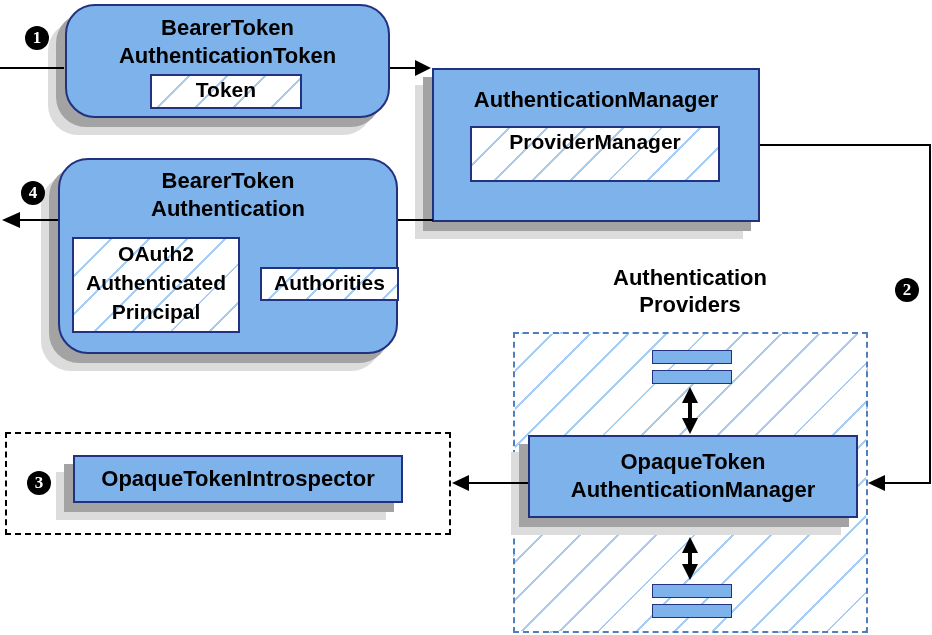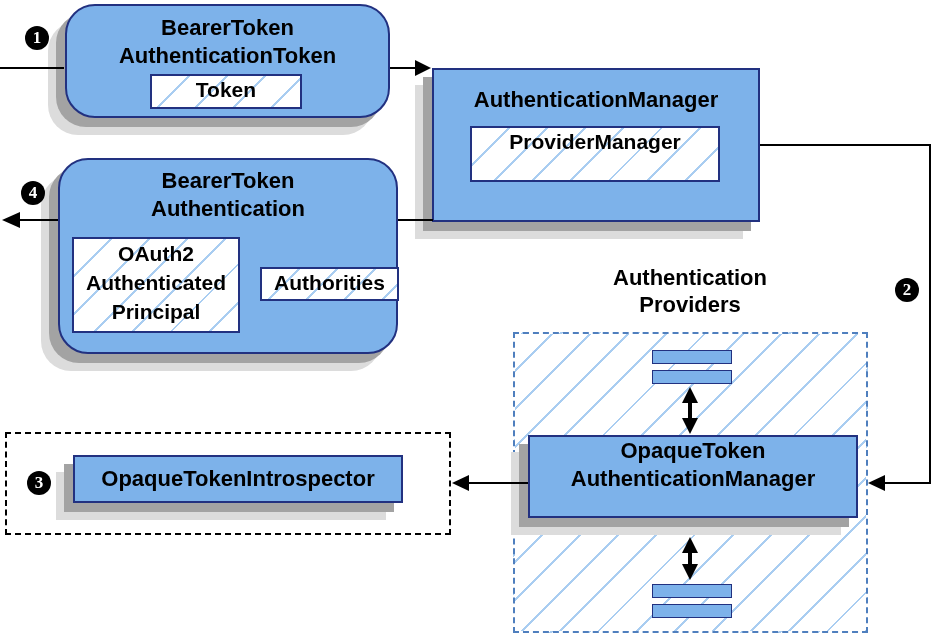--- a/index.html
+++ b/index.html
@@ -49,21 +49,21 @@
 
   <div class="dashed-blue hatch" style="left:513px;top:332px;width:355px;height:301px;"></div>
 
   <div class="bar" style="left:652px;top:350px;"></div>
   <div class="bar" style="left:652px;top:370px;"></div>
 
   <div class="bar" style="left:652px;top:584px;"></div>
   <div class="bar" style="left:652px;top:604px;"></div>
 
   <div class="node shadow" style="left:528px;top:435px;width:330px;height:83px;">
-    <div class="title" style="">OpaqueToken</div>
+    <div class="title" style="margin-top:11px;">OpaqueToken</div>
     <div class="title">AuthenticationManager</div>
   </div>
 
   <div class="dashed-black" style="left:5px;top:432px;width:446px;height:103px;"></div>
 
   <div class="node shadow" style="left:73px;top:455px;width:330px;height:48px;display:flex;align-items:center;justify-content:center;">
     <div class="title">OpaqueTokenIntrospector</div>
   </div>
 
   <div class="node rounded shadow" style="left:65px;top:4px;width:325px;height:114px;">

